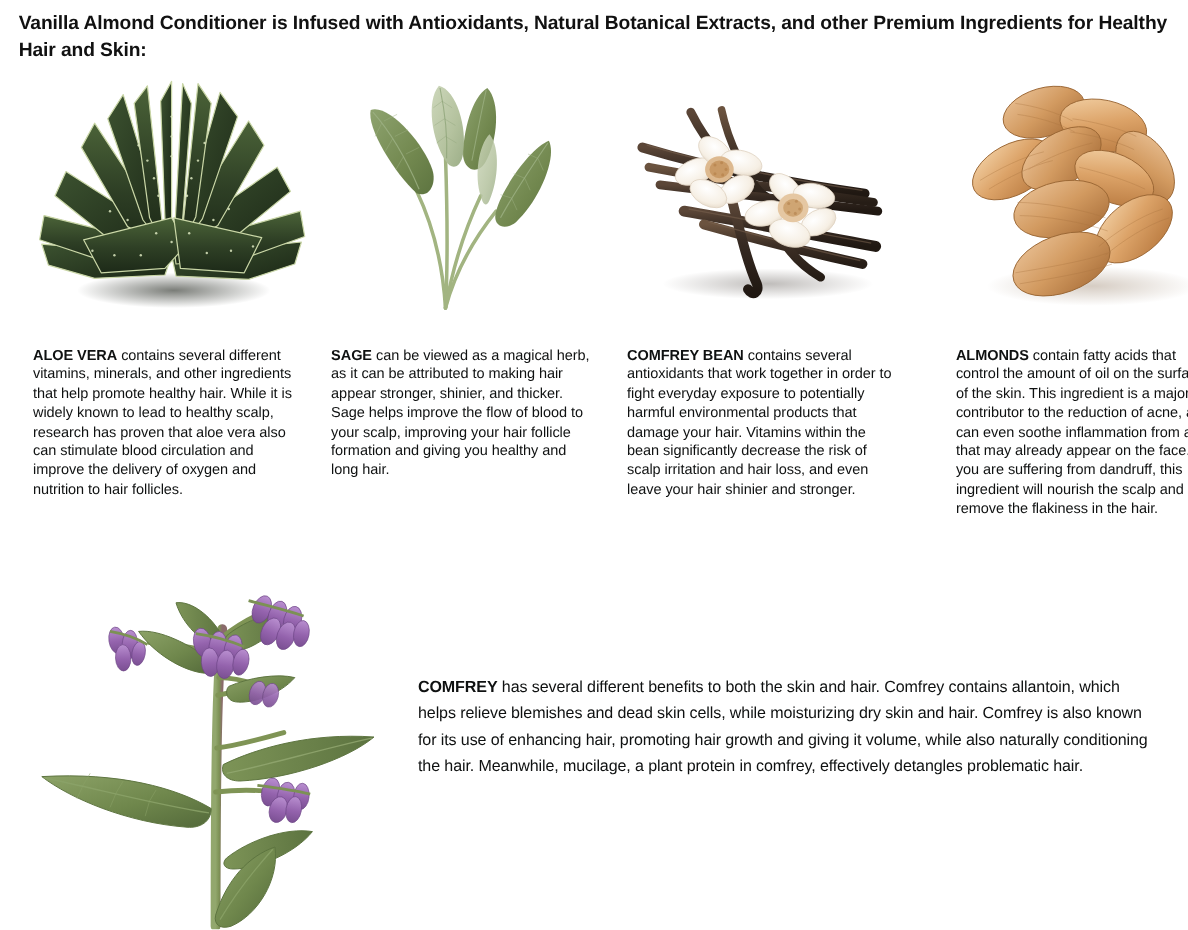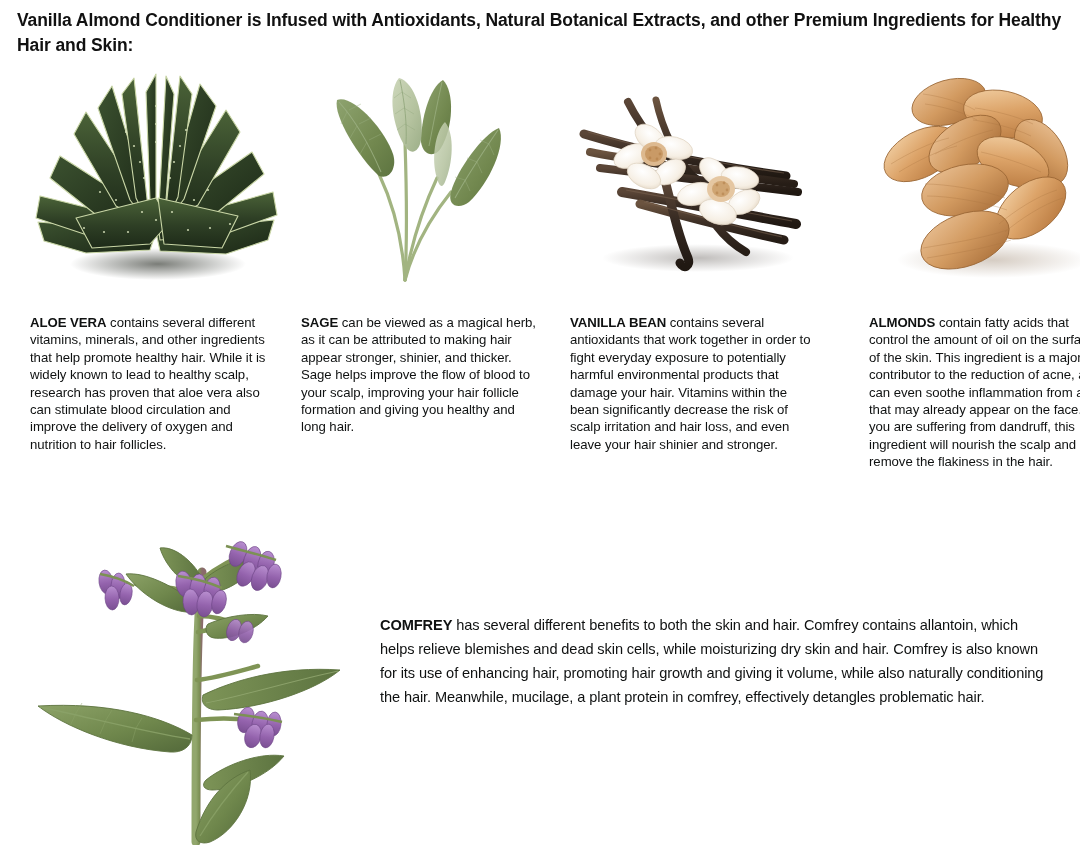--- a/index.html
+++ b/index.html
@@ -344,21 +344,21 @@
             <g fill="#bb8a56" opacity="0.8">
               <circle cx="-5" cy="-7" r="1.4"></circle>
                 <circle cx="2" cy="-9" r="1.4"></circle>
               <circle cx="5" cy="-2" r="1.4"></circle>
                 <circle cx="-5" cy="1" r="1.4"></circle>
               <circle cx="1" cy="2" r="1.4"></circle>
             </g>
           </g>
         </svg>
       </div>
-      <div class="card-text"><b>VANILLA BEAN</b><span> contains several antioxidants that work together in order to fight everyday exposure to potentially harmful environmental products that damage your hair. Vitamins within the bean significantly decrease the risk of scalp irritation and hair loss, and even leave your hair shinier and stronger.</span></div>
+      <div class="card-text"><b>COMFREY BEAN</b><span> contains several antioxidants that work together in order to fight everyday exposure to potentially harmful environmental products that damage your hair. Vitamins within the bean significantly decrease the risk of scalp irritation and hair loss, and even leave your hair shinier and stronger.</span></div>
     </div>
 
     <div class="card card-almond">
       <div class="card-figure">
         <svg viewBox="0 0 240 218" width="240" height="218">
           <defs>
             <linearGradient id="nutG" x1="0.2" y1="0" x2="0.85" y2="1">
               <stop offset="0%" stop-color="#f0cc9f"></stop>
               <stop offset="45%" stop-color="#dca368"></stop>
               <stop offset="100%" stop-color="#b8793f"></stop>

